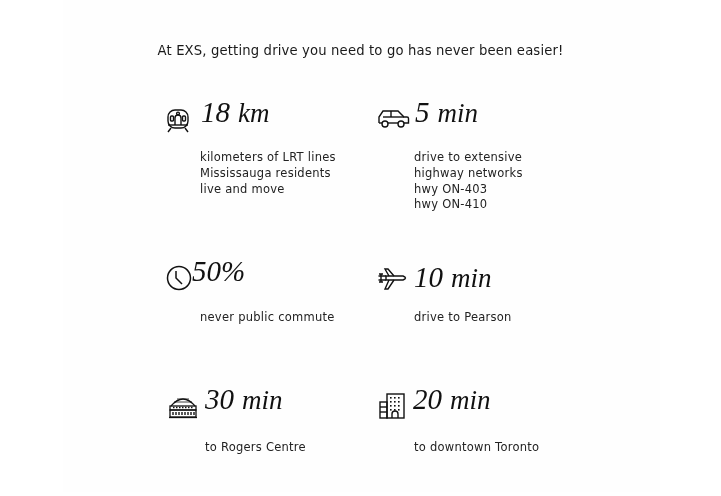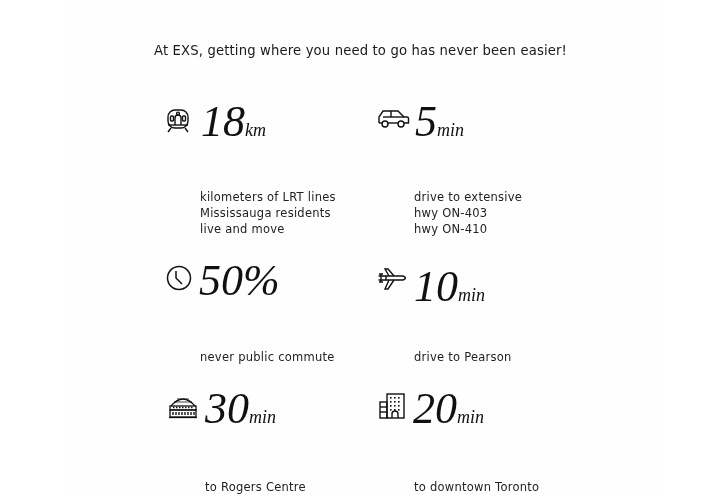--- a/index.html
+++ b/index.html
@@ -14,34 +14,34 @@
     text-align: center; font-size: 13.2px; letter-spacing: 0.15px; color: #1a1a1a;
   }
   .stat { position: absolute; }
   .stat .icon { position: absolute; }
   .stat .icon svg { display: block; }
   .stat .value {
     position: absolute; white-space: nowrap;
     font-family: "Liberation Serif", "DejaVu Serif", serif; font-style: italic;
     color: #111;
   }
-  .stat .value .num { font-size: 44px; }
-  .stat .value .unit { font-size: 18px; }
+  .stat .value .num { font-size: 29px; }
+  .stat .value .unit { font-size: 27px; margin-left: 8px; }
   .stat .desc {
     position: absolute; font-size: 11.5px; line-height: 15.8px; letter-spacing: 0.25px;
-    color: #222; white-space: nowrap; margin-top: 40px;
+    color: #222; white-space: nowrap;
   }
   .stat .desc span { display: block; }
 </style>
 </head>
 <body>
 
 <div class="panel"></div>
 
-<div class="headline">At EXS, getting where you need to go has never been easier!</div>
+<div class="headline">At EXS, getting drive you need to go has never been easier!</div>
 
 <div class="stat" style="left:0;top:0;">
   <div class="icon" style="left:166px;top:106px;">
     <svg width="24" height="28" viewBox="0 0 24 28" fill="none" stroke="#111" stroke-width="1.4">
       <rect x="2" y="4" width="20" height="18" rx="7"></rect>
       <circle cx="12" cy="7.5" r="1.4"></circle>
       <path d="M9 19 V12 a3 3 0 0 1 6 0 V19"></path>
       <rect x="4.5" y="10" width="3" height="5" rx="1"></rect>
       <rect x="16.5" y="10" width="3" height="5" rx="1"></rect>
       <line x1="2" y1="19" x2="22" y2="19"></line>
@@ -69,33 +69,34 @@
       <line x1="15" y1="3" x2="15" y2="9"></line>
       <circle cx="9" cy="16" r="3"></circle>
       <circle cx="25" cy="16" r="3"></circle>
     </svg>
   </div>
   <div class="value" style="left:415px;top:96px;">
     <span class="num">5</span><span class="unit">min</span>
   </div>
   <div class="desc" style="left:414px;top:150px;">
     <span>drive to extensive</span>
+    <span>highway networks</span>
     <span>hwy ON-403</span>
     <span>hwy ON-410</span>
   </div>
 </div>
 
 <div class="stat" style="left:0;top:0;">
   <div class="icon" style="left:166px;top:265px;">
     <svg width="26" height="26" viewBox="0 0 26 26" fill="none" stroke="#111" stroke-width="1.5">
       <circle cx="13" cy="13" r="11.5"></circle>
       <path d="M10 6 V13 L16 19"></path>
     </svg>
   </div>
-  <div class="value" style="left:199px;top:255px;">
+  <div class="value" style="left:192px;top:255px;">
     <span class="num">50%</span>
   </div>
   <div class="desc" style="left:200px;top:310px;">
     <span>never public commute</span>
   </div>
 </div>
 
 <div class="stat" style="left:0;top:0;">
   <div class="icon" style="left:377px;top:266px;">
     <svg width="32" height="26" viewBox="0 0 32 26" fill="none" stroke="#111" stroke-width="1.4">

